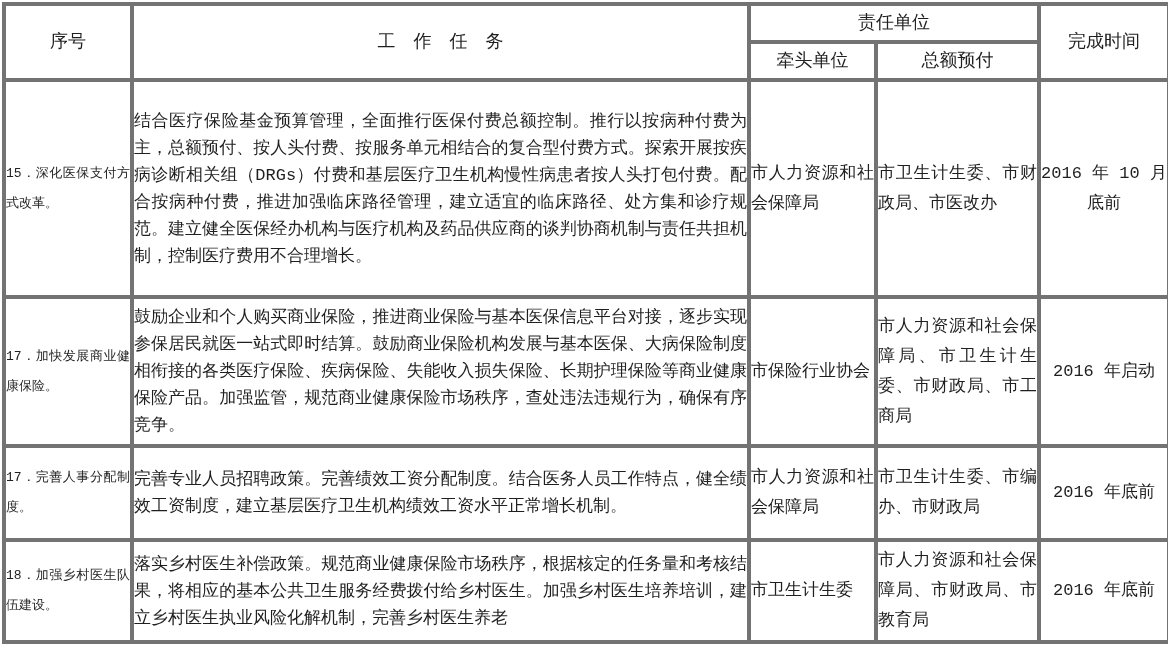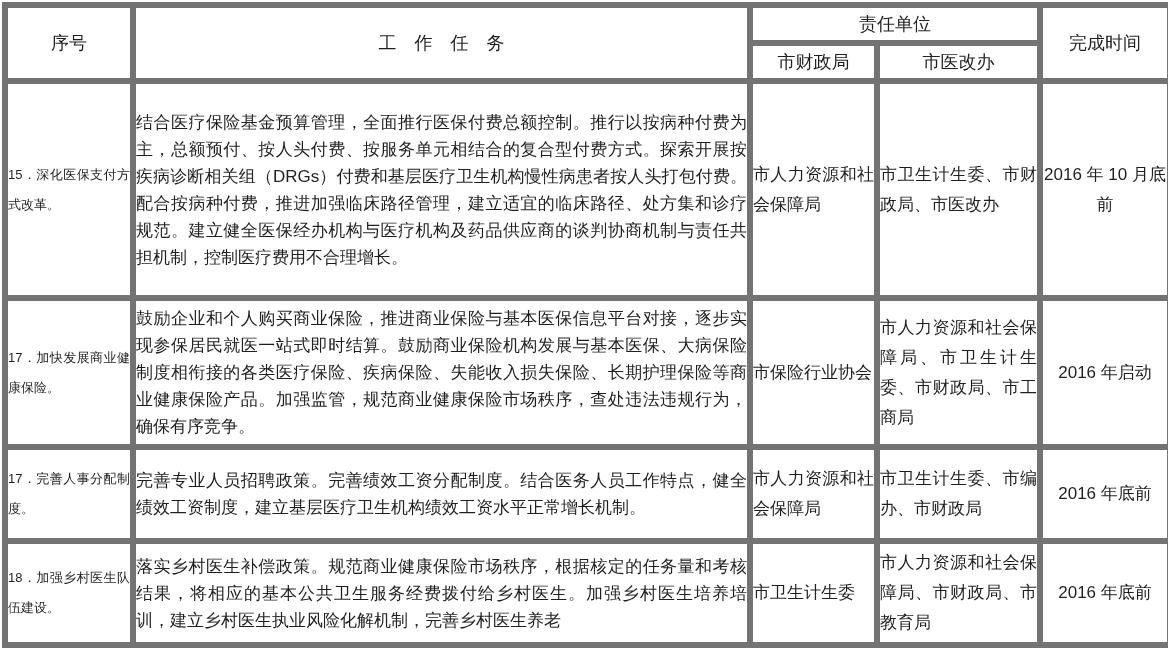--- a/index.html
+++ b/index.html
@@ -12,26 +12,27 @@
     font-family: "Liberation Sans", "DejaVu Sans", sans-serif;
     color: #1f1f1f;
   }
   .doc-table {
     border-collapse: collapse;
     table-layout: fixed;
     margin: 2px 0 0 2px;
     width: 1163px;
   }
   .doc-table td, .doc-table th {
-    border: 6px solid #737373;
+    border: 4px solid #737373;
     vertical-align: middle;
     padding: 4px 0;
     overflow: hidden;
     box-sizing: border-box;
     font-weight: normal;
+    font-family: Liberation Mono, monospace;
   }
   col.c-serial   { width: 128px; }
   col.c-task     { width: 617px; }
   col.c-lead     { width: 127px; }
   col.c-support  { width: 163px; }
   col.c-deadline { width: 130px; }
 
   .hdr {
     font-weight: bold;
     font-size: 18px;
@@ -77,22 +78,22 @@
     <col class="c-deadline">
   </colgroup>
   <tbody>
     <tr class="hdr-row">
       <th class="hdr" rowspan="2">序号</th>
       <th class="hdr" rowspan="2">工　作　任　务</th>
       <th class="hdr" colspan="2">责任单位</th>
       <th class="hdr" rowspan="2">完成时间</th>
     </tr>
     <tr class="hdr-row">
-      <th class="hdr">市财政局</th>
-      <th class="hdr">市医改办</th>
+      <th class="hdr">牵头单位</th>
+      <th class="hdr">总额预付</th>
     </tr>
 
     <tr class="row-15">
       <td class="cell-serial">15．深化医保支付方式改革。</td>
       <td class="cell-task">结合医疗保险基金预算管理，全面推行医保付费总额控制。推行以按病种付费为主，总额预付、按人头付费、按服务单元相结合的复合型付费方式。探索开展按疾病诊断相关组（DRGs）付费和基层医疗卫生机构慢性病患者按人头打包付费。配合按病种付费，推进加强临床路径管理，建立适宜的临床路径、处方集和诊疗规范。建立健全医保经办机构与医疗机构及药品供应商的谈判协商机制与责任共担机制，控制医疗费用不合理增长。</td>
       <td class="cell-lead">市人力资源和社会保障局</td>
       <td class="cell-support">市卫生计生委、市财政局、市医改办</td>
       <td class="cell-deadline">2016 年 10 月底前</td>
     </tr>
 

